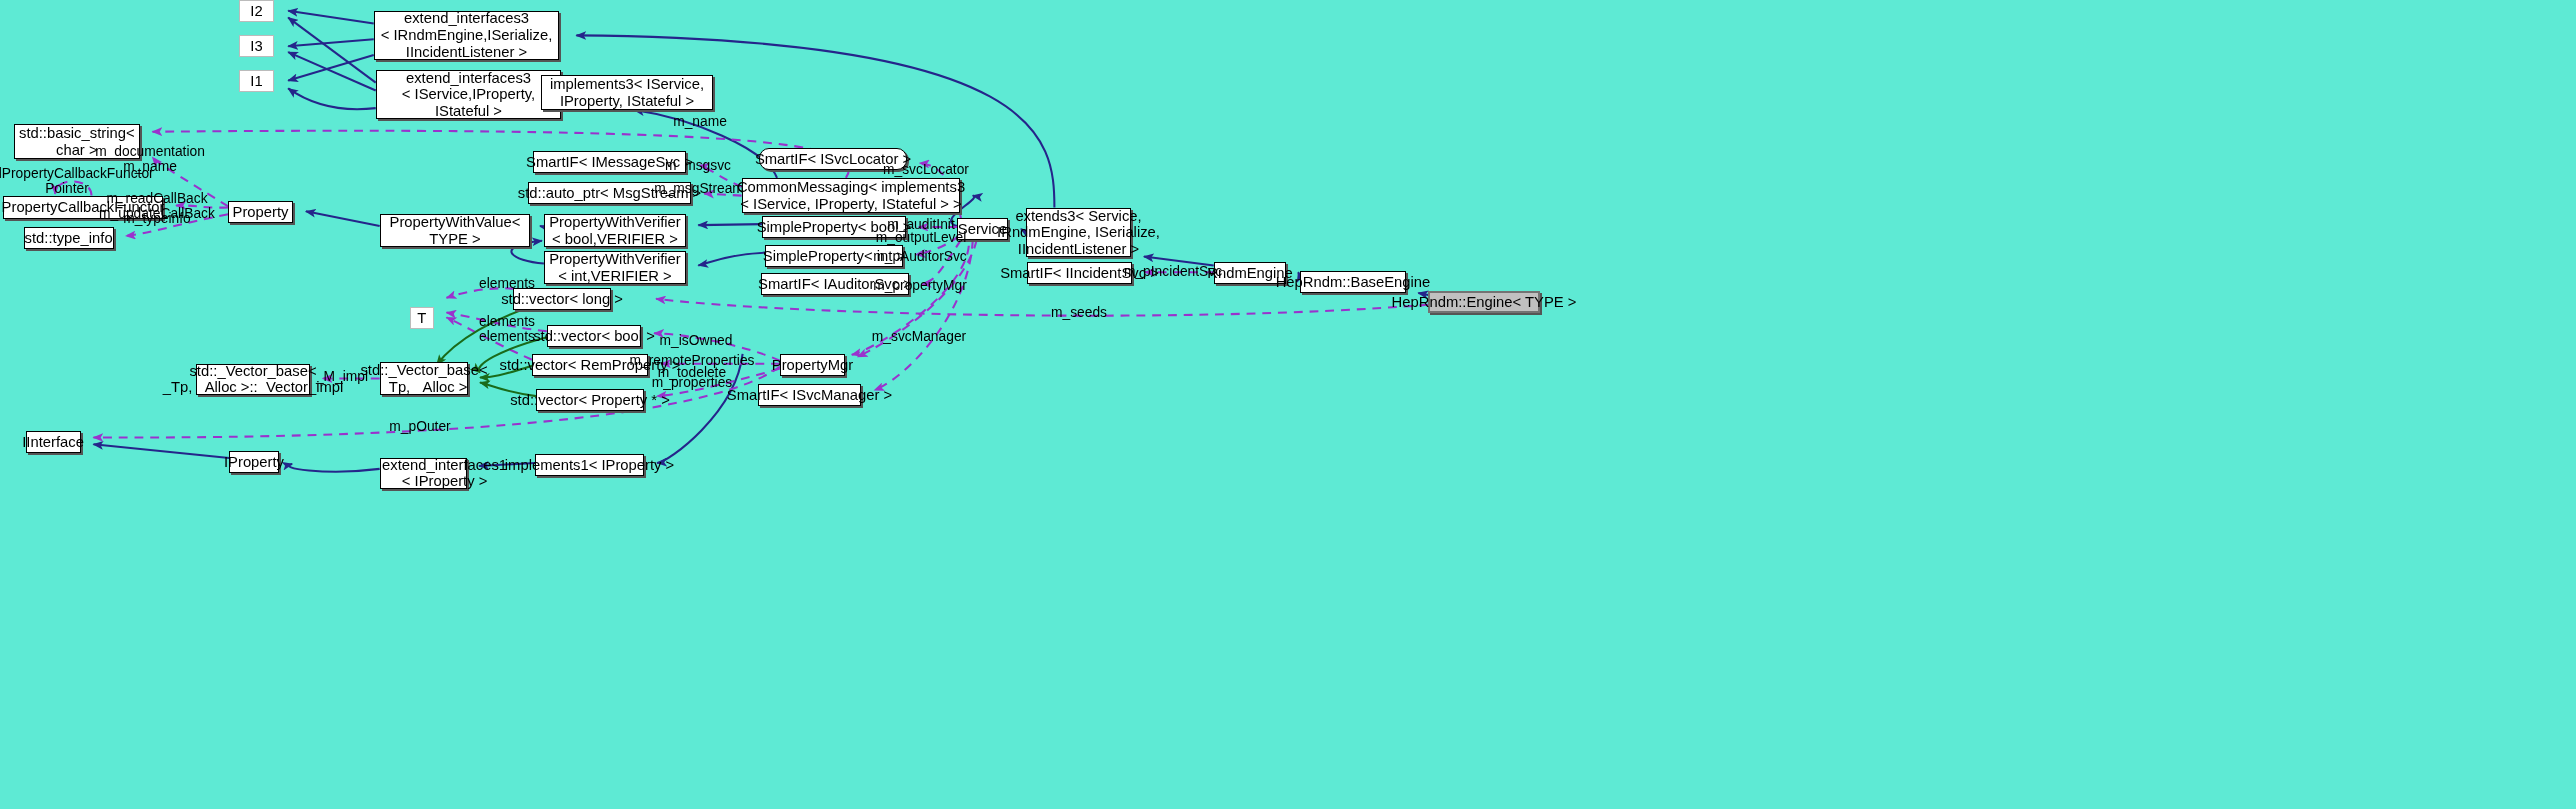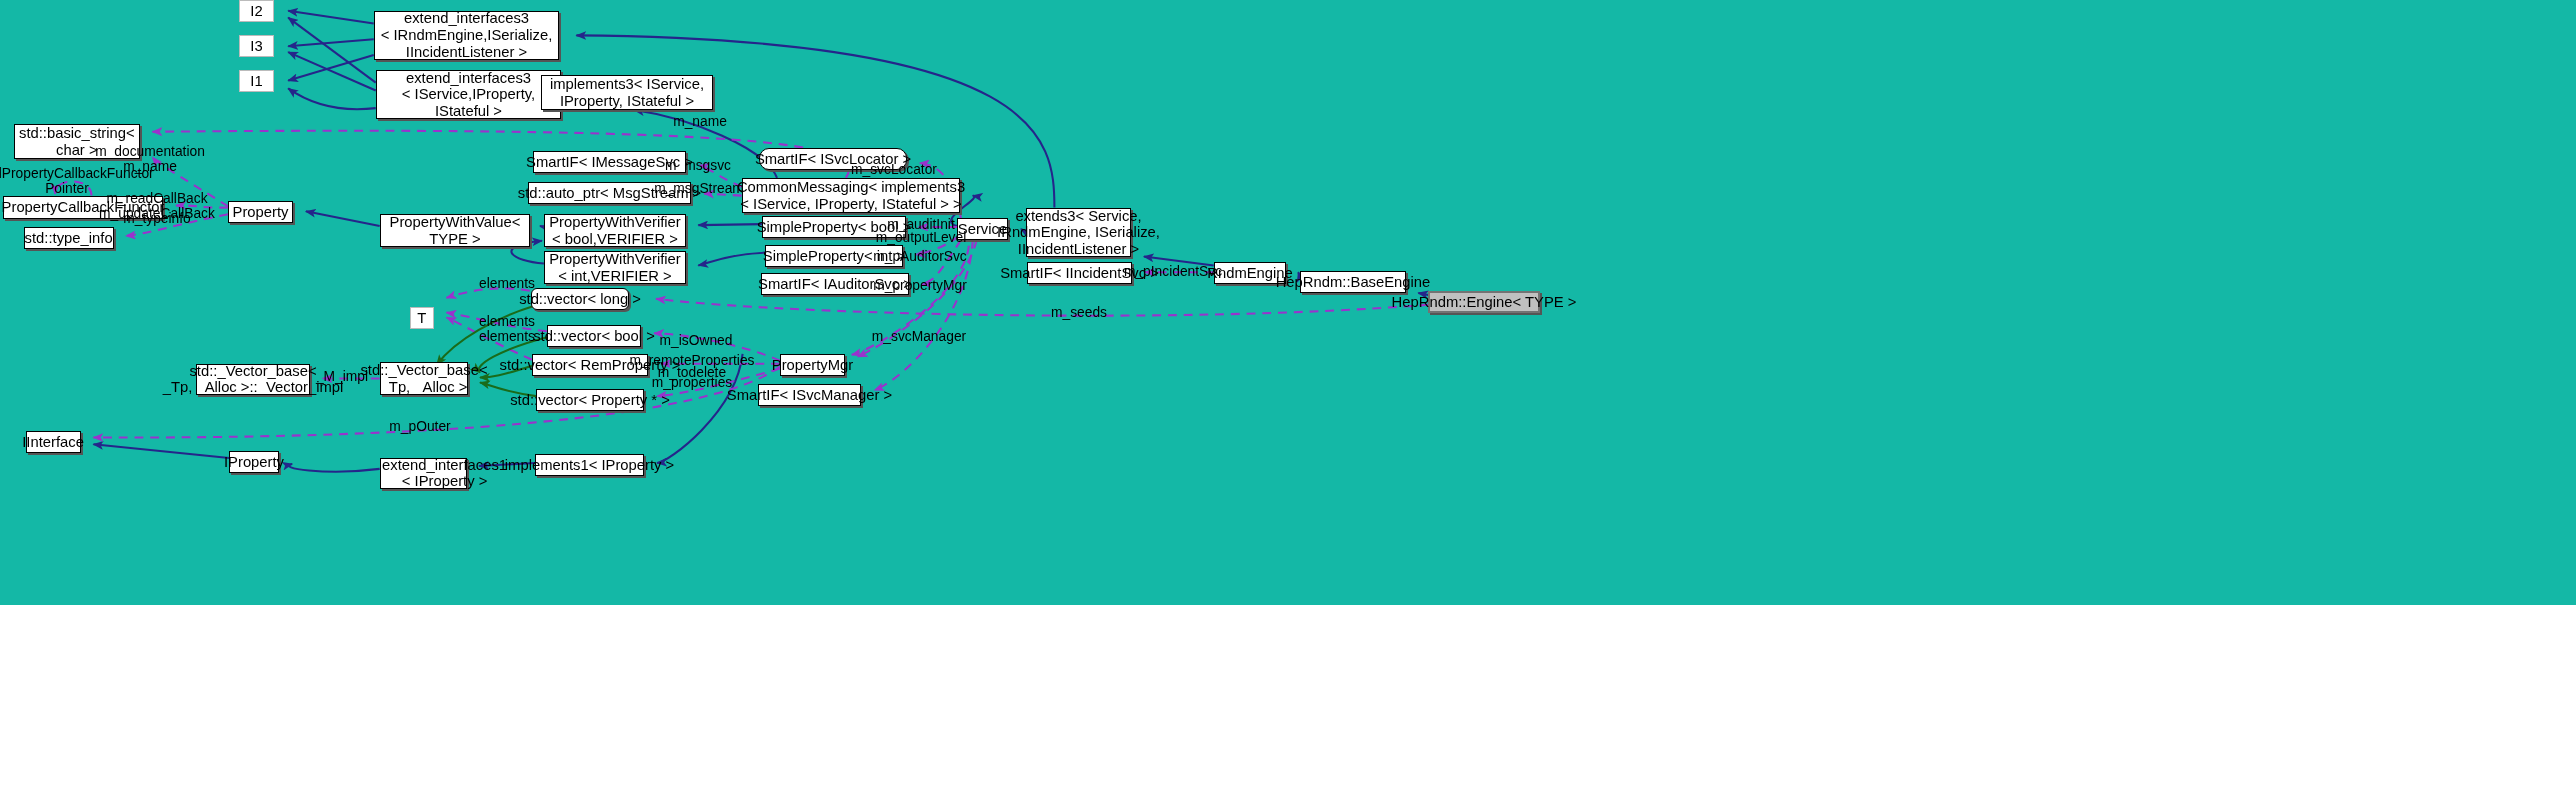--- a/index.html
+++ b/index.html
@@ -1,21 +1,21 @@
 <!DOCTYPE html>
 <html><head>
 <meta charset="utf-8">
 <style>
   html,body{margin:0;padding:0;background:#ffffff;}
   body{font-family:"Liberation Sans","DejaVu Sans",sans-serif;}
   #diagram{
     position:relative;
     width:2576px;
-    height:605px;
-    background:#14b8a6;
+    height:809px;
+    background:#5eead4;
     overflow:hidden;
   }
   #edges{position:absolute;left:0;top:0;width:2576px;height:809px;}
   .node{
     position:absolute;
     box-sizing:border-box;
     background:#ffffff;
     border:1px solid #000000;
     box-shadow:2px 2px 0 0 #555555;
     display:flex;
@@ -202,21 +202,21 @@
     <div class="node" style="left: 761px; top: 273px; width: 148px; height: 21.6px;">SmartIF&lt; IAuditorSvc &gt;</div>
     <div class="node" style="left: 957px; top: 218px; width: 51px; height: 21.6px;">Service</div>
     <div class="node" style="left: 1026px; top: 208px; width: 105px; height: 49px;">extends3&lt; Service,
 IRndmEngine, ISerialize,
 IIncidentListener &gt;</div>
     <div class="node" style="left: 1027px; top: 262px; width: 105px; height: 21.6px;">SmartIF&lt; IIncidentSvc &gt;</div>
     <div class="node" style="left: 1214px; top: 262px; width: 72px; height: 21.6px;">RndmEngine</div>
     <div class="node" style="left: 1300px; top: 271px; width: 106px; height: 21.6px;">HepRndm::BaseEngine</div>
     <div class="node hl" style="left: 1428px; top: 291px; width: 112px; height: 21.6px;">HepRndm::Engine&lt; TYPE &gt;</div>
     <div class="node plain" style="left: 410px; top: 307px; width: 23.6px; height: 21.6px;">T</div>
-    <div class="node" style="left: 531px; top: 288px; width: 98px; height: 21.6px; border-radius: 6px;">std::vector&lt; long &gt;</div>
+    <div class="node" style="left: 513px; top: 288px; width: 98px; height: 21.6px;">std::vector&lt; long &gt;</div>
     <div class="node" style="left: 547px; top: 325px; width: 94px; height: 21.6px;">std::vector&lt; bool &gt;</div>
     <div class="node" style="left: 532px; top: 354px; width: 116px; height: 21.6px;">std::vector&lt; RemProperty &gt;</div>
     <div class="node" style="left: 536px; top: 389px; width: 108px; height: 21.6px;">std::vector&lt; Property * &gt;</div>
     <div class="node" style="left: 196px; top: 364px; width: 114px; height: 30.5px;">std::_Vector_base&lt;
 _Tp, _Alloc &gt;::_Vector_impl</div>
     <div class="node" style="left: 380px; top: 362px; width: 88px; height: 33px;">std::_Vector_base&lt;
 _Tp, _Alloc &gt;</div>
     <div class="node" style="left: 780px; top: 354px; width: 65px; height: 21.6px;">PropertyMgr</div>
     <div class="node" style="left: 758px; top: 384px; width: 103px; height: 21.6px;">SmartIF&lt; ISvcManager &gt;</div>
     <div class="node" style="left: 25.6px; top: 431px; width: 55px; height: 21.6px;">IInterface</div>
@@ -227,21 +227,21 @@
     <div class="edge-label" style="left: 700px; top: 114px;">m_name</div>
     <div class="edge-label" style="left: 150px; top: 144px;">m_documentation
 m_name</div>
     <div class="edge-label" style="left: 67px; top: 166px;">nullPropertyCallbackFunctor
 Pointer</div>
     <div class="edge-label" style="left: 157px; top: 191px;">m_readCallBack
 m_updateCallBack</div>
     <div class="edge-label" style="left: 157px; top: 211px;">m_typeinfo</div>
     <div class="edge-label" style="left: 698px; top: 158px;">m_msgsvc</div>
     <div class="edge-label" style="left: 699px; top: 181px;">m_msgStream</div>
-    <div class="edge-label" style="left: 894px; top: 162px;">m_svcLocator</div>
+    <div class="edge-label" style="left: 926px; top: 162px;">m_svcLocator</div>
     <div class="edge-label" style="left: 921px; top: 217px;">m_auditInit</div>
     <div class="edge-label" style="left: 921px; top: 230px;">m_outputLevel</div>
     <div class="edge-label" style="left: 920px; top: 249px;">m_pAuditorSvc</div>
     <div class="edge-label" style="left: 920px; top: 278px;">m_propertyMgr</div>
     <div class="edge-label" style="left: 1173px; top: 264px;">m_pIncidentSvc</div>
     <div class="edge-label" style="left: 1079px; top: 305px;">m_seeds</div>
     <div class="edge-label" style="left: 507px; top: 276px;">elements</div>
     <div class="edge-label" style="left: 507px; top: 314px;">elements</div>
     <div class="edge-label" style="left: 507px; top: 329px;">elements</div>
     <div class="edge-label" style="left: 696px; top: 333px;">m_isOwned</div>

